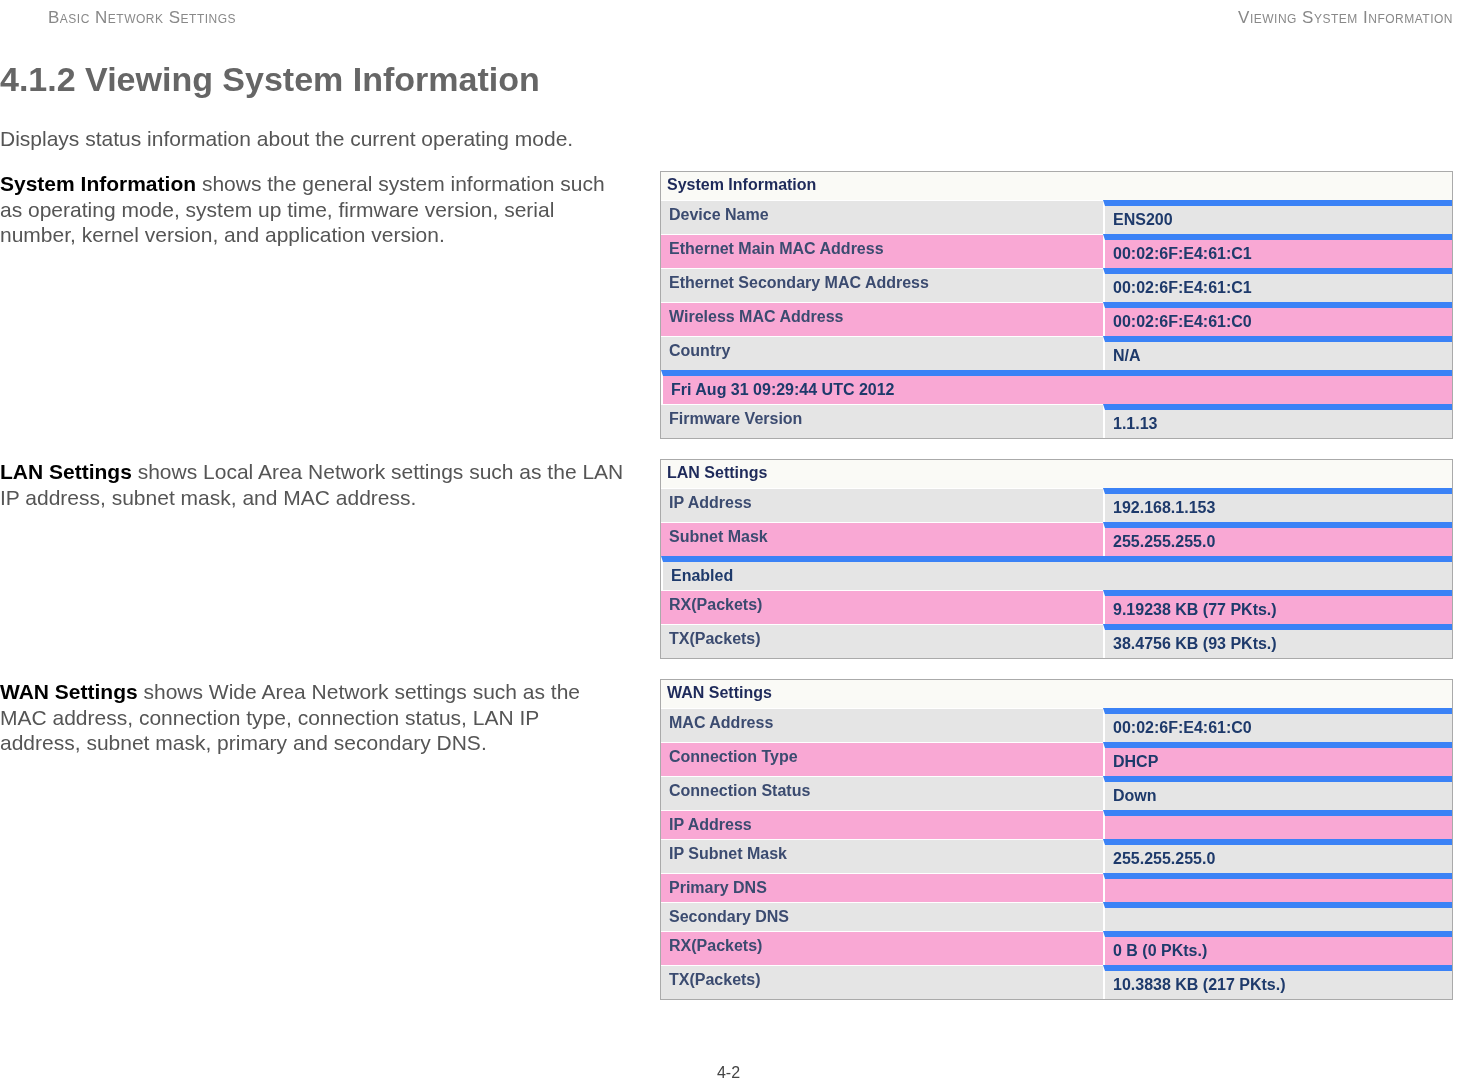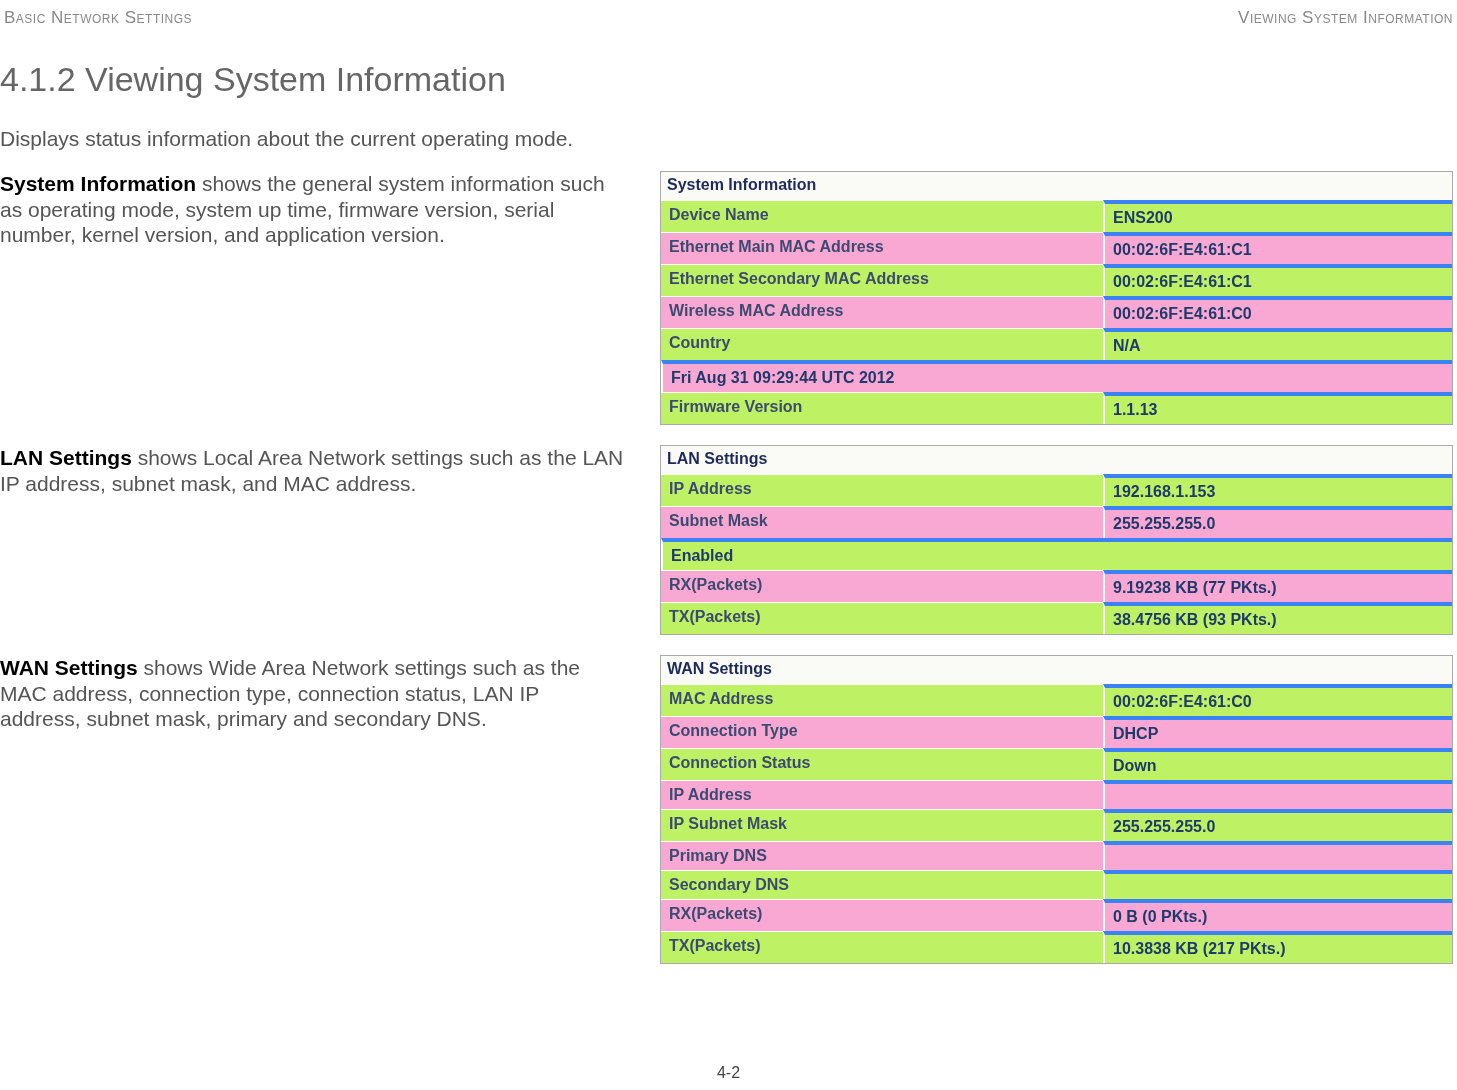--- a/index.html
+++ b/index.html
@@ -1,28 +1,28 @@
 <!DOCTYPE html>
 <html><head>
   <meta charset="utf-8">
   <style>
     * { box-sizing: border-box; margin: 0; padding: 0; }
     body { font-family: Arial, Helvetica, sans-serif; width: 1457px; height: 1090px; position: relative; color: #000; }
-    .header { display: flex; justify-content: space-between; padding: 8px 4px 0; font-variant: small-caps; font-size: 17px; color: #888; letter-spacing: 0.5px; }
-    .title { font-size: 34px; font-weight: normal; font-family: Verdana, Arial, sans-serif; color: #666; padding: 32px 0 28px 0; }
+    .header { display: flex; justify-content: space-between; padding: 8px 4px 0; font-variant: small-caps; font-size: 17px; color: #888; letter-spacing: 0.5px; margin-left: 44px; }
+    .title { font-size: 34px; font-weight: bold; font-family: Verdana, Arial, sans-serif; color: #666; padding: 32px 0 28px 0; }
     .intro { font-size: 21px; color: #555; padding-bottom: 20px; }
     .section { display: flex; gap: 36px; align-items: flex-start; margin-bottom: 20px; }
     .desc { width: 624px; font-size: 21px; color: #555; line-height: 1.22; }
     .desc b { color: #000; font-weight: bold; }
     .panel { width: 793px; border: 1px solid #aaa; }
     .panel-title { font-size: 16px; font-weight: bold; color: #1e2a5a; padding: 4px 6px 6px; background: #fafaf6; }
     .row { display: flex; font-size: 16px; }
     .row .label { width: 442px; padding: 5px 8px; color: #3b4b70; font-weight: bold; border-top: 1px solid #fff; }
-    .row .value { flex: 1; padding: 5px 8px; color: #1e3a6b; font-weight: bold; border-top: 4px solid #3b82f6; border-left: 2px solid #fff; }
-    .row.alt .label, .row.alt .value { background: #bef264; }
+    .row .value { flex: 1; padding: 5px 8px; color: #1e3a6b; font-weight: bold; border-top: 6px solid #3b82f6; border-left: 2px solid #fff; }
+    .row.alt .label, .row.alt .value { background: #e5e5e5; }
     .row.nor .label, .row.nor .value { background: #f9a8d4; }
     .pagenum { position: absolute; bottom: 8px; width: 100%; text-align: center; font-size: 16px; color: #444; margin-top: 28px; }
   </style>
 </head>
 <body>
 
 <div class="header">
   <span>Basic Network Settings</span>
   <span>Viewing System Information</span>
 </div>

